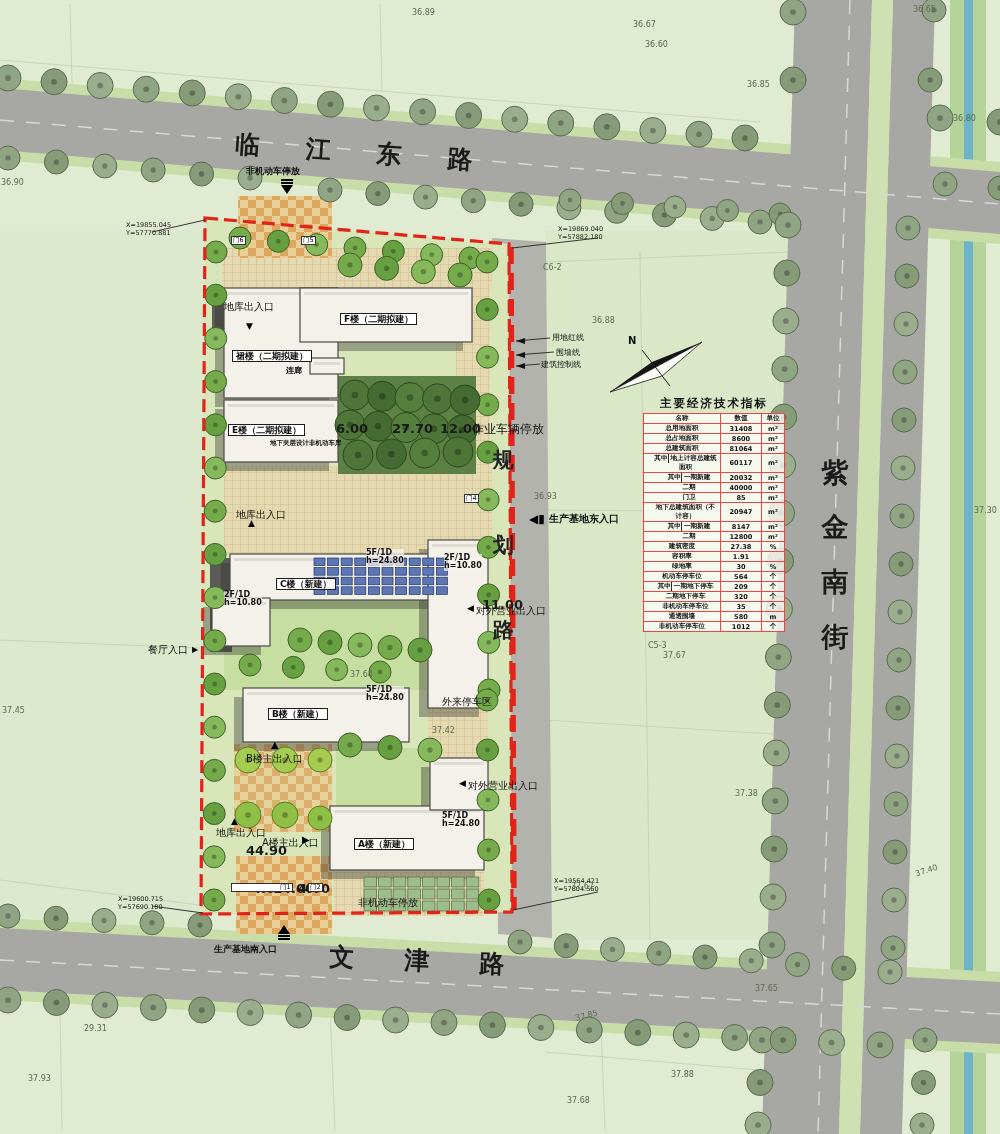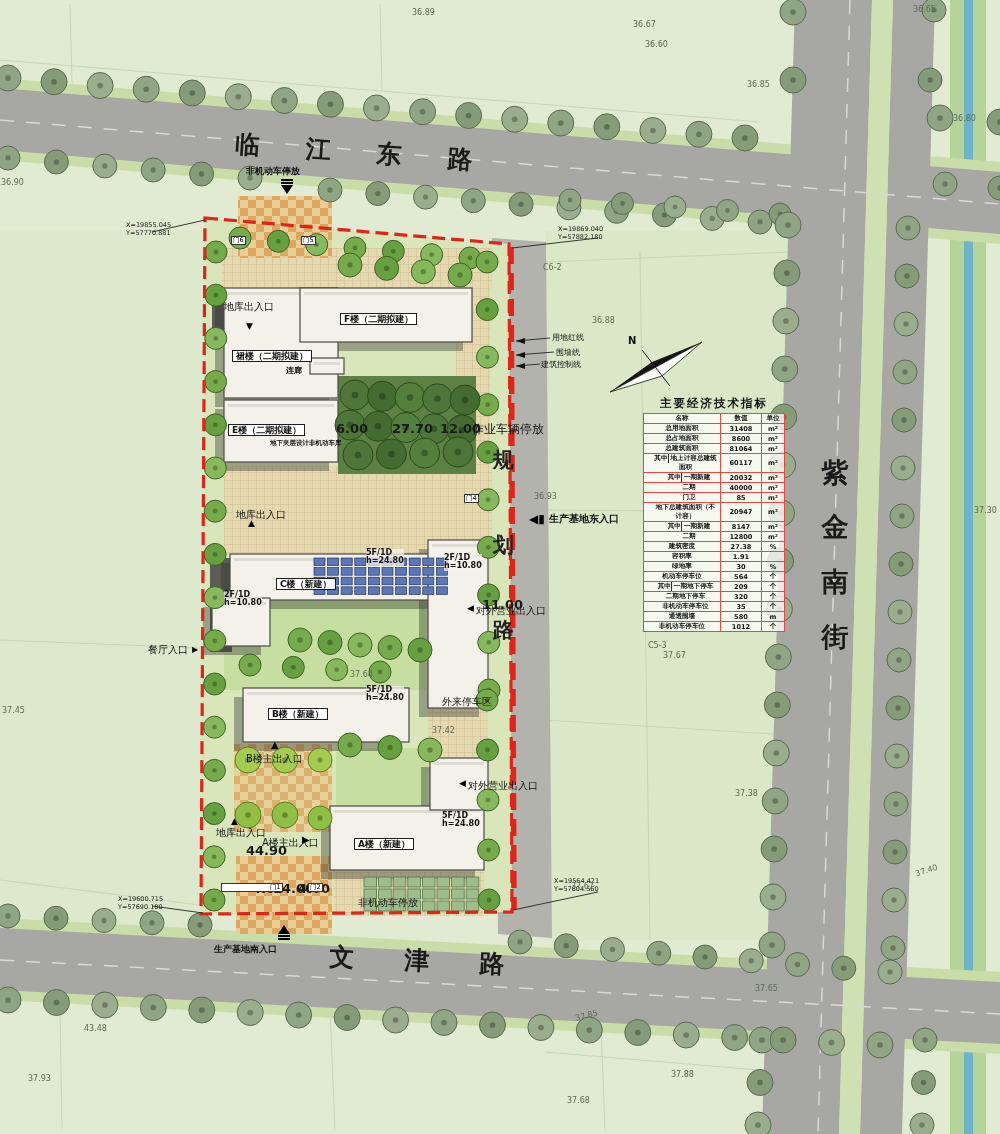--- a/index.html
+++ b/index.html
@@ -809,30 +809,30 @@
     <div class="elev" style="left: 648px; top: 641px;">C5-3</div>
     <div class="elev" style="left: 663px; top: 651px;">37.67</div>
     <div class="elev" style="left: 2px; top: 706px;">37.45</div>
     <div class="elev" style="left: 350px; top: 670px;">37.64</div>
     <div class="elev" style="left: 432px; top: 726px;">37.42</div>
     <div class="elev" style="left: 735px; top: 789px;">37.38</div>
     <div class="elev" style="left: 915px; top: 866px; transform: rotate(-18deg);">37.40</div>
     <div class="elev" style="left: 571px; top: 882px;">37.67</div>
     <div class="elev" style="left: 755px; top: 984px;">37.65</div>
     <div class="elev" style="left: 575px; top: 1011px; transform: rotate(-14deg);">37.85</div>
-    <div class="elev" style="left: 84px; top: 1024px;">43.48</div>
+    <div class="elev" style="left: 84px; top: 1024px;">29.31</div>
     <div class="elev" style="left: 28px; top: 1074px;">37.93</div>
     <div class="elev" style="left: 671px; top: 1070px;">37.88</div>
     <div class="elev" style="left: 567px; top: 1096px;">37.68</div>
     <div class="dim" style="left: 336px; top: 421px;">6.00</div>
     <div class="dim" style="left: 392px; top: 421px;">27.70</div>
     <div class="dim" style="left: 440px; top: 421px;">12.00</div>
     <div class="dim" style="left: 482px; top: 597px;">11.00</div>
     <div class="dim" style="left: 246px; top: 843px;">44.90</div>
     <div class="dim" style="left: 252px; top: 881px;">4.00</div>
     <div class="dim" style="left: 273px; top: 881px;">14.00</div>
     <div class="dim" style="left: 298px; top: 881px;">4.00</div>
     <div class="gate" style="left: 231px; top: 236px;">门6</div>
     <div class="gate" style="left: 301px; top: 236px;">门5</div>
     <div class="gate" style="left: 464px; top: 494px;">门4</div>
-    <div class="gate" style="left: 221px; top: 883px; padding-left: 48px;">门1</div>
+    <div class="gate" style="left: 231px; top: 883px; padding-left: 48px;">门1</div>
     <div class="gate" style="left: 308px; top: 883px;">门2</div>
   </div>
 
 </body></html>

